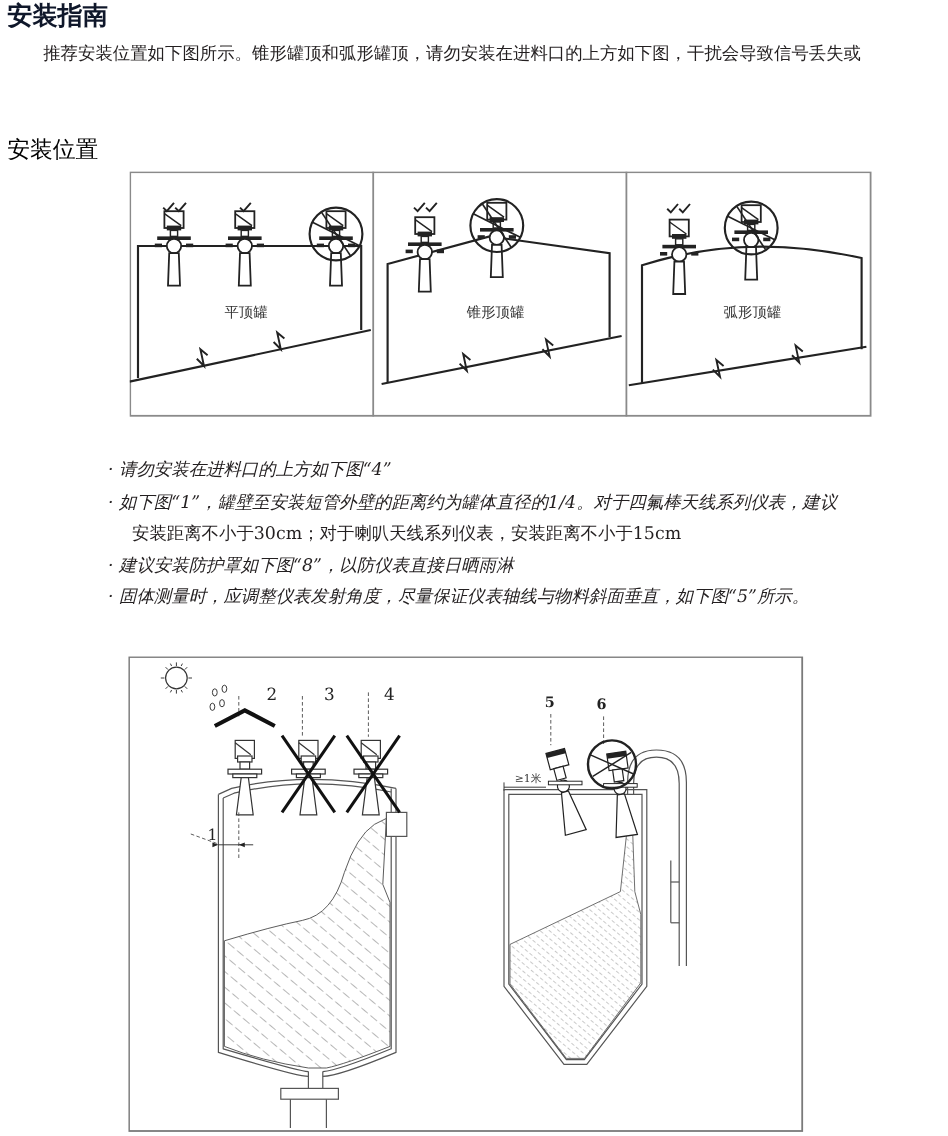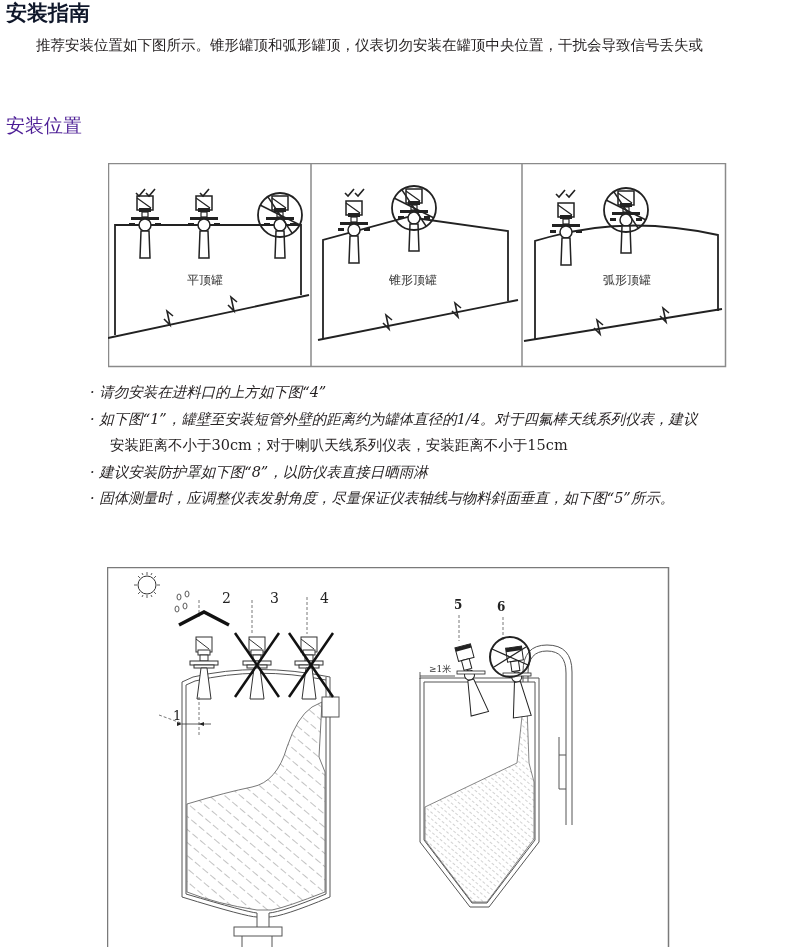--- a/index.html
+++ b/index.html
@@ -1,37 +1,37 @@
 <!DOCTYPE html>
 <html><head>
 <meta charset="utf-8">
 <style>
   html, body { margin: 0; padding: 0; background: #ffffff; }
   body { width: 790px; height: 947px; position: relative; overflow: hidden;
          font-family: "DejaVu Serif", "Liberation Serif", serif; color: #231f20; }
   .h1 { position: absolute; left: 6px; top: 0px; font-family: "DejaVu Sans", "Liberation Sans", sans-serif;
         font-size: 21px; font-weight: bold; color: #0f172a; letter-spacing: 0px; line-height: 26px; }
   .h2 { position: absolute; left: 6px; top: 113px; font-family: "DejaVu Sans", "Liberation Sans", sans-serif;
-        font-size: 19px; color: #4c1d95; line-height: 24px; }
+        font-size: 19px; color: #000000; line-height: 24px; }
   .para { position: absolute; left: 6px; top: 30px; width: 780px; font-size: 14.5px; line-height: 30px; }
   .para .indent { padding-left: 30px; }
   .bullets { position: absolute; left: 90px; top: 379px; width: 700px; font-size: 14.5px; line-height: 26.5px; }
   .bullets .b { white-space: nowrap; font-style: italic; }
   .bullets .cont { padding-left: 20px; white-space: nowrap; }
-  .fig { position: absolute; margin-top: 20px; }
+  .fig { position: absolute; }
   .fig svg { display: block; }
   .fig text { font-family: "DejaVu Serif", "Liberation Serif", serif; }
 </style>
 </head>
 <body>
 
 <div class="h1">安装指南</div>
 
 <div class="para">
-  <div class="indent">推荐安装位置如下图所示。锥形罐顶和弧形罐顶，仪表切勿安装在罐顶中央位置，干扰会导致信号丢失或</div>
+  <div class="indent">推荐安装位置如下图所示。锥形罐顶和弧形罐顶，请勿安装在进料口的上方如下图，干扰会导致信号丢失或</div>
 </div>
 
 <div class="h2">安装位置</div>
 
 <div class="fig" style="left:108px; top:143px;">
 <svg width="619" height="205" viewBox="0 0 619 205" xmlns="http://www.w3.org/2000/svg">
   <defs>
     <g id="meter">
 
       <rect x="-8" y="-32" width="16" height="14" fill="#fff" stroke="#222" stroke-width="1.5"></rect>

